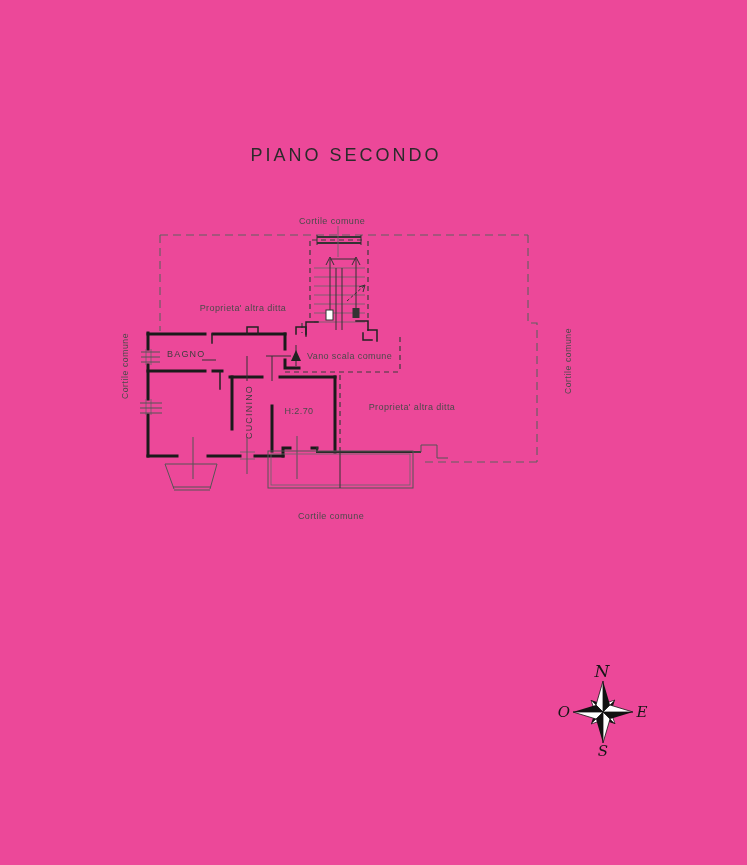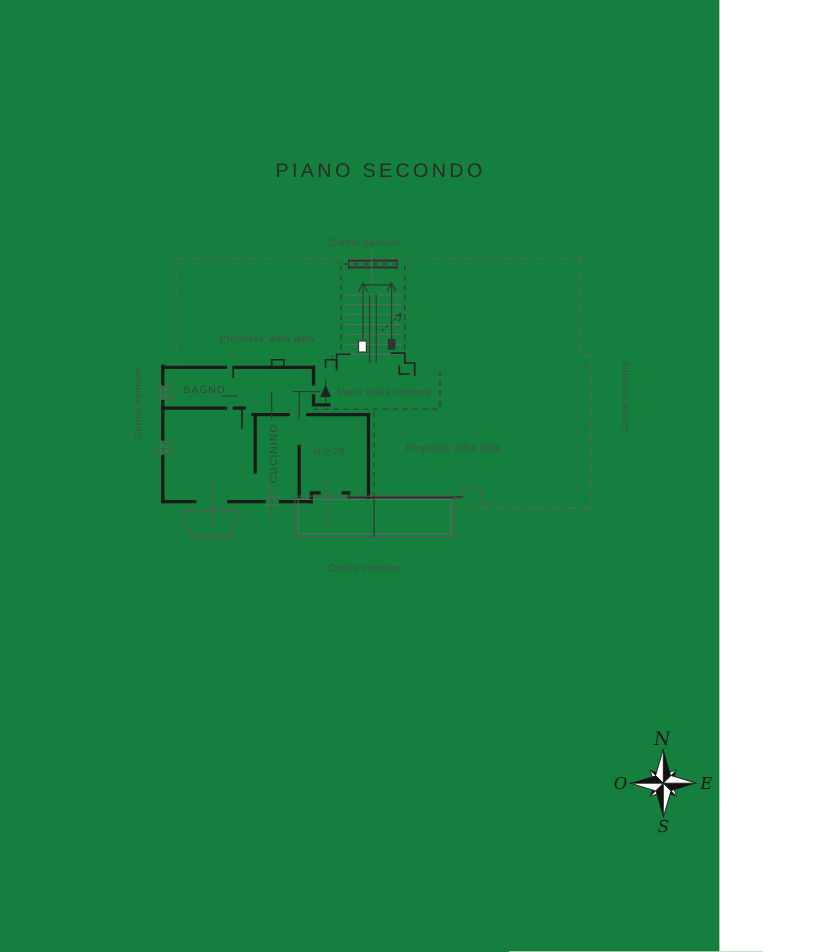--- a/index.html
+++ b/index.html
@@ -1,16 +1,16 @@
 <!DOCTYPE html>
 <html><head>
 <meta charset="utf-8">
 <style>
   html,body{margin:0;padding:0;background:#ffffff;}
-  .sheet{position:relative;width:654px;height:865px;background:#15803d;overflow:hidden;
+  .sheet{position:relative;width:747px;height:865px;background:#ec4899;overflow:hidden;
          font-family:"Liberation Sans",sans-serif;}
   svg{position:absolute;left:0;top:0;}
   text{fill:#4a4a4a;font-family:"Liberation Sans",sans-serif;}
   .title-text{font-size:18px;letter-spacing:3px;fill:#2b2b2b;}
   .lbl{font-size:9px;letter-spacing:0.4px;}
   .lbl-sm{font-size:8.6px;letter-spacing:0.6px;}
   .lbl-room{font-size:9px;letter-spacing:1.2px;fill:#3d3d3d;}
   .compass-letter{font-family:"DejaVu Serif",serif;font-style:italic;font-size:15px;fill:#161616;}
   .compass-letter-n{font-size:17px;}
   .wall{stroke:#1a1a1a;stroke-width:3;fill:none;stroke-linecap:square;}

